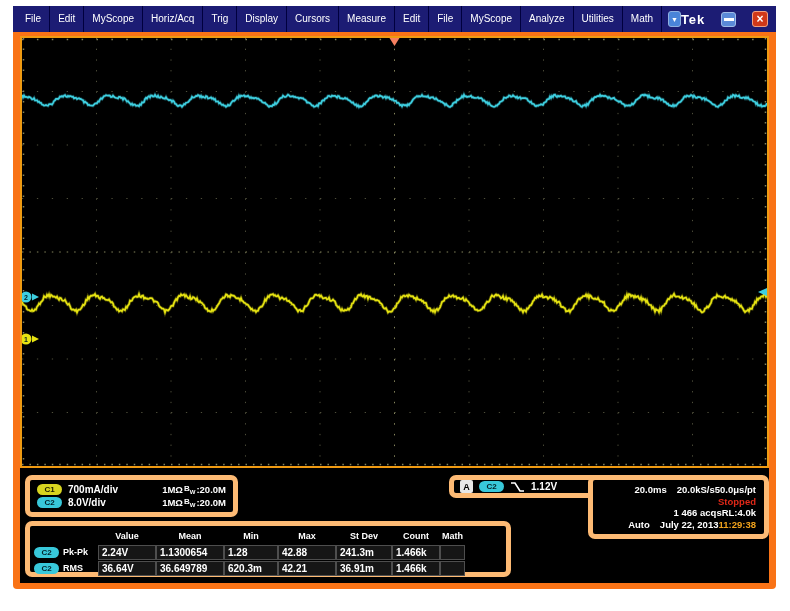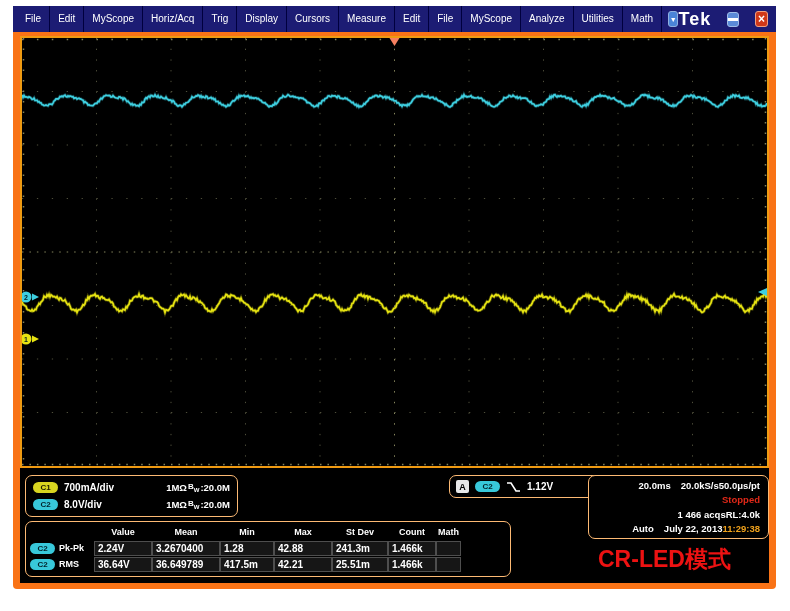--- a/index.html
+++ b/index.html
@@ -4,34 +4,34 @@
 <style>
   * { box-sizing: border-box; margin:0; padding:0; }
   html,body { width:790px; height:611px; background:#ffffff; font-family:"Liberation Sans", sans-serif; overflow:hidden; }
   .page { position:relative; width:790px; height:611px; background:#ffffff; }
   .window { position:absolute; left:13px; top:6px; width:763px; height:583px; background:#f97316; border-radius:4px; }
 
   
   .menubar { display:flex; align-items:stretch; height:26px; background:#1c1c74; padding:0 4px; }
   .menu-item { color:#fff; font-size:10px; line-height:26px; padding:0 8px; border-right:1px solid #00003e; cursor:default; white-space:nowrap; }
   .menu-dd { align-self:center; margin-left:6px; width:19px; height:16px; background:#4a84d8; border:1px solid #8fb0e0; border-radius:3px; color:#fff; font-size:7px; display:flex; align-items:center; justify-content:center; }
-  .tek { margin-left:auto; margin-right:16px; align-self:center; color:#fff; font-size:18px; font-weight:bold; letter-spacing:1px; }
+  .tek { margin-left:auto; margin-right:16px; align-self:center; color:#fff; font-size:13px; font-weight:bold; letter-spacing:1px; }
   .win-btn { align-self:center; border-radius:3px; display:flex; align-items:center; justify-content:center; }
   .win-btn.min { width:22px; height:15px; background:#5a8ad8; border:1px solid #9fbce8; margin-right:16px; }
   .win-btn.min .bar { width:10px; height:3px; background:#fff; }
   .win-btn.close { width:24px; height:16px; background:#d03818; border:1px solid #f0a080; color:#fff; font-size:12px; font-weight:bold; margin-right:4px; }
 
   
   .content { position:absolute; left:7px; top:30px; width:749px; }
   .graticule { height:432px; border:2px solid #ef9a12; background:#000; position:relative; }
   .graticule svg { display:block; }
 
   
   .statusbar { position:relative; height:115px; background:#000; color:#fff; }
-  .panel { border:1px solid #fdba74; border-radius:7px; background:#000; position:absolute; }
+  .panel { border:5px solid #fdba74; border-radius:7px; background:#000; position:absolute; }
 
   .ch-panel { left:5px; top:7px; width:213px; height:42px; padding:3px 7px; display:flex; flex-direction:column; justify-content:space-around; }
   .ch-row { display:flex; align-items:center; gap:6px; font-size:10px; font-weight:bold; }
   .badge { min-width:25px; height:11px; border-radius:6px; color:#02222a; font-size:8px; font-weight:bold; display:inline-flex; align-items:center; justify-content:center; padding:0 3px; }
   .badge.yellow { background:#d8d520; color:#222200; }
   .badge.cyan { background:#38c8da; }
   .imp { margin-left:auto; display:flex; gap:1px; font-size:9.5px; font-weight:bold; }
   .bw { font-size:8px; } .bw sub { font-size:6px; }
 
   .trig-panel { left:429px; top:7px; width:152px; height:23px; display:flex; align-items:center; gap:6px; padding:0 6px; font-size:10px; font-weight:bold; }
@@ -188,38 +188,37 @@
             <div class="mt-head">Max</div>
             <div class="mt-head">St Dev</div>
             <div class="mt-head">Count</div>
             <div class="mt-head">Math</div>
 
             <div class="mt-label">
               <span class="badge cyan">C2</span>
               <span>Pk-Pk</span>
             </div>
             <div class="mt-cell">2.24V</div>
-            <div class="mt-cell">3.2670400</div>
+            <div class="mt-cell">1.1300654</div>
             <div class="mt-cell">1.28</div>
             <div class="mt-cell">42.88</div>
             <div class="mt-cell">241.3m</div>
             <div class="mt-cell">1.466k</div>
             <div class="mt-cell"></div>
 
             <div class="mt-label">
               <span class="badge cyan">C2</span>
               <span>RMS</span>
             </div>
             <div class="mt-cell">36.64V</div>
             <div class="mt-cell">36.649789</div>
-            <div class="mt-cell">417.5m</div>
+            <div class="mt-cell">620.3m</div>
             <div class="mt-cell">42.21</div>
-            <div class="mt-cell">25.51m</div>
+            <div class="mt-cell">36.91m</div>
             <div class="mt-cell">1.466k</div>
             <div class="mt-cell"></div>
           </div>
         </div>
 
-        <div class="mode-label">CR-LED模式</div>
       </div>
     </div>
   </div>
 </div>
 
 </body></html>

